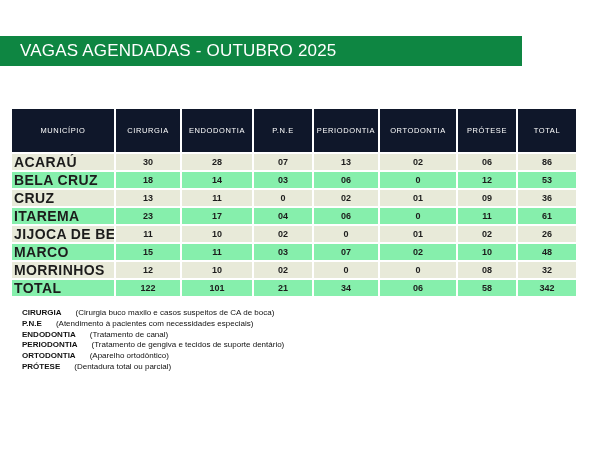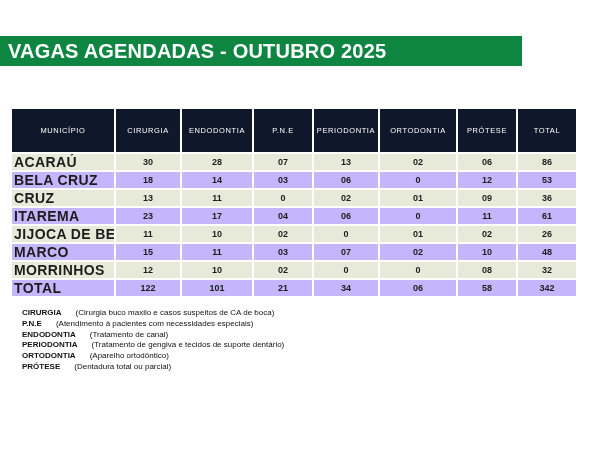--- a/index.html
+++ b/index.html
@@ -12,22 +12,22 @@
   .slide { position: absolute; inset: 0; background: #ffffff; }
 
   
   .banner {
     position: absolute; left: 0; top: 36px;
     width: 522px; height: 30px;
     background: #0E8642;
     display: flex; align-items: center;
   }
   .banner-title {
-    color: #ffffff; font-weight: bold; font-size: 20px;
-    letter-spacing: 0.2px; padding-left: 8px; white-space: nowrap;
+    color: #ffffff; font-weight: normal; font-size: 17px;
+    letter-spacing: 0.2px; padding-left: 20px; white-space: nowrap;
   }
 
   
   .table-wrap { position: absolute; left: 10px; top: 107px; width: 566px; }
   table { border-collapse: collapse; table-layout: fixed; width: 566px; }
   col.c0 { width: 104px; } col.c1 { width: 66px; } col.c2 { width: 72px; }
   col.c3 { width: 60px; }  col.c4 { width: 66px; } col.c5 { width: 78px; }
   col.c6 { width: 60px; }  col.c7 { width: 60px; }
   th, td { border: 2px solid #ffffff; overflow: hidden; white-space: nowrap; }
   thead th {
@@ -37,21 +37,21 @@
   }
   tbody td {
     height: 17px; font-size: 9px; font-weight: bold; color: #1c1c1c;
     text-align: center; vertical-align: middle;
   }
   tbody td:first-child {
     text-align: left; font-size: 14px; letter-spacing: 0.4px;
     padding-left: 2px;
   }
   tr.band-dark td { background: #E8EAD9; }
-  tr.band-light td { background: #c4b5fd; }
+  tr.band-light td { background: #86efac; }
 
   
   .legend { position: absolute; left: 22px; top: 308px; }
   .legend-line { font-size: 8px; line-height: 10.8px; color: #111111; white-space: nowrap; }
   .legend-term { font-weight: bold; }
   .legend-desc { margin-left: 14px; font-weight: normal; }
 </style>
 </head>
 <body>
 

